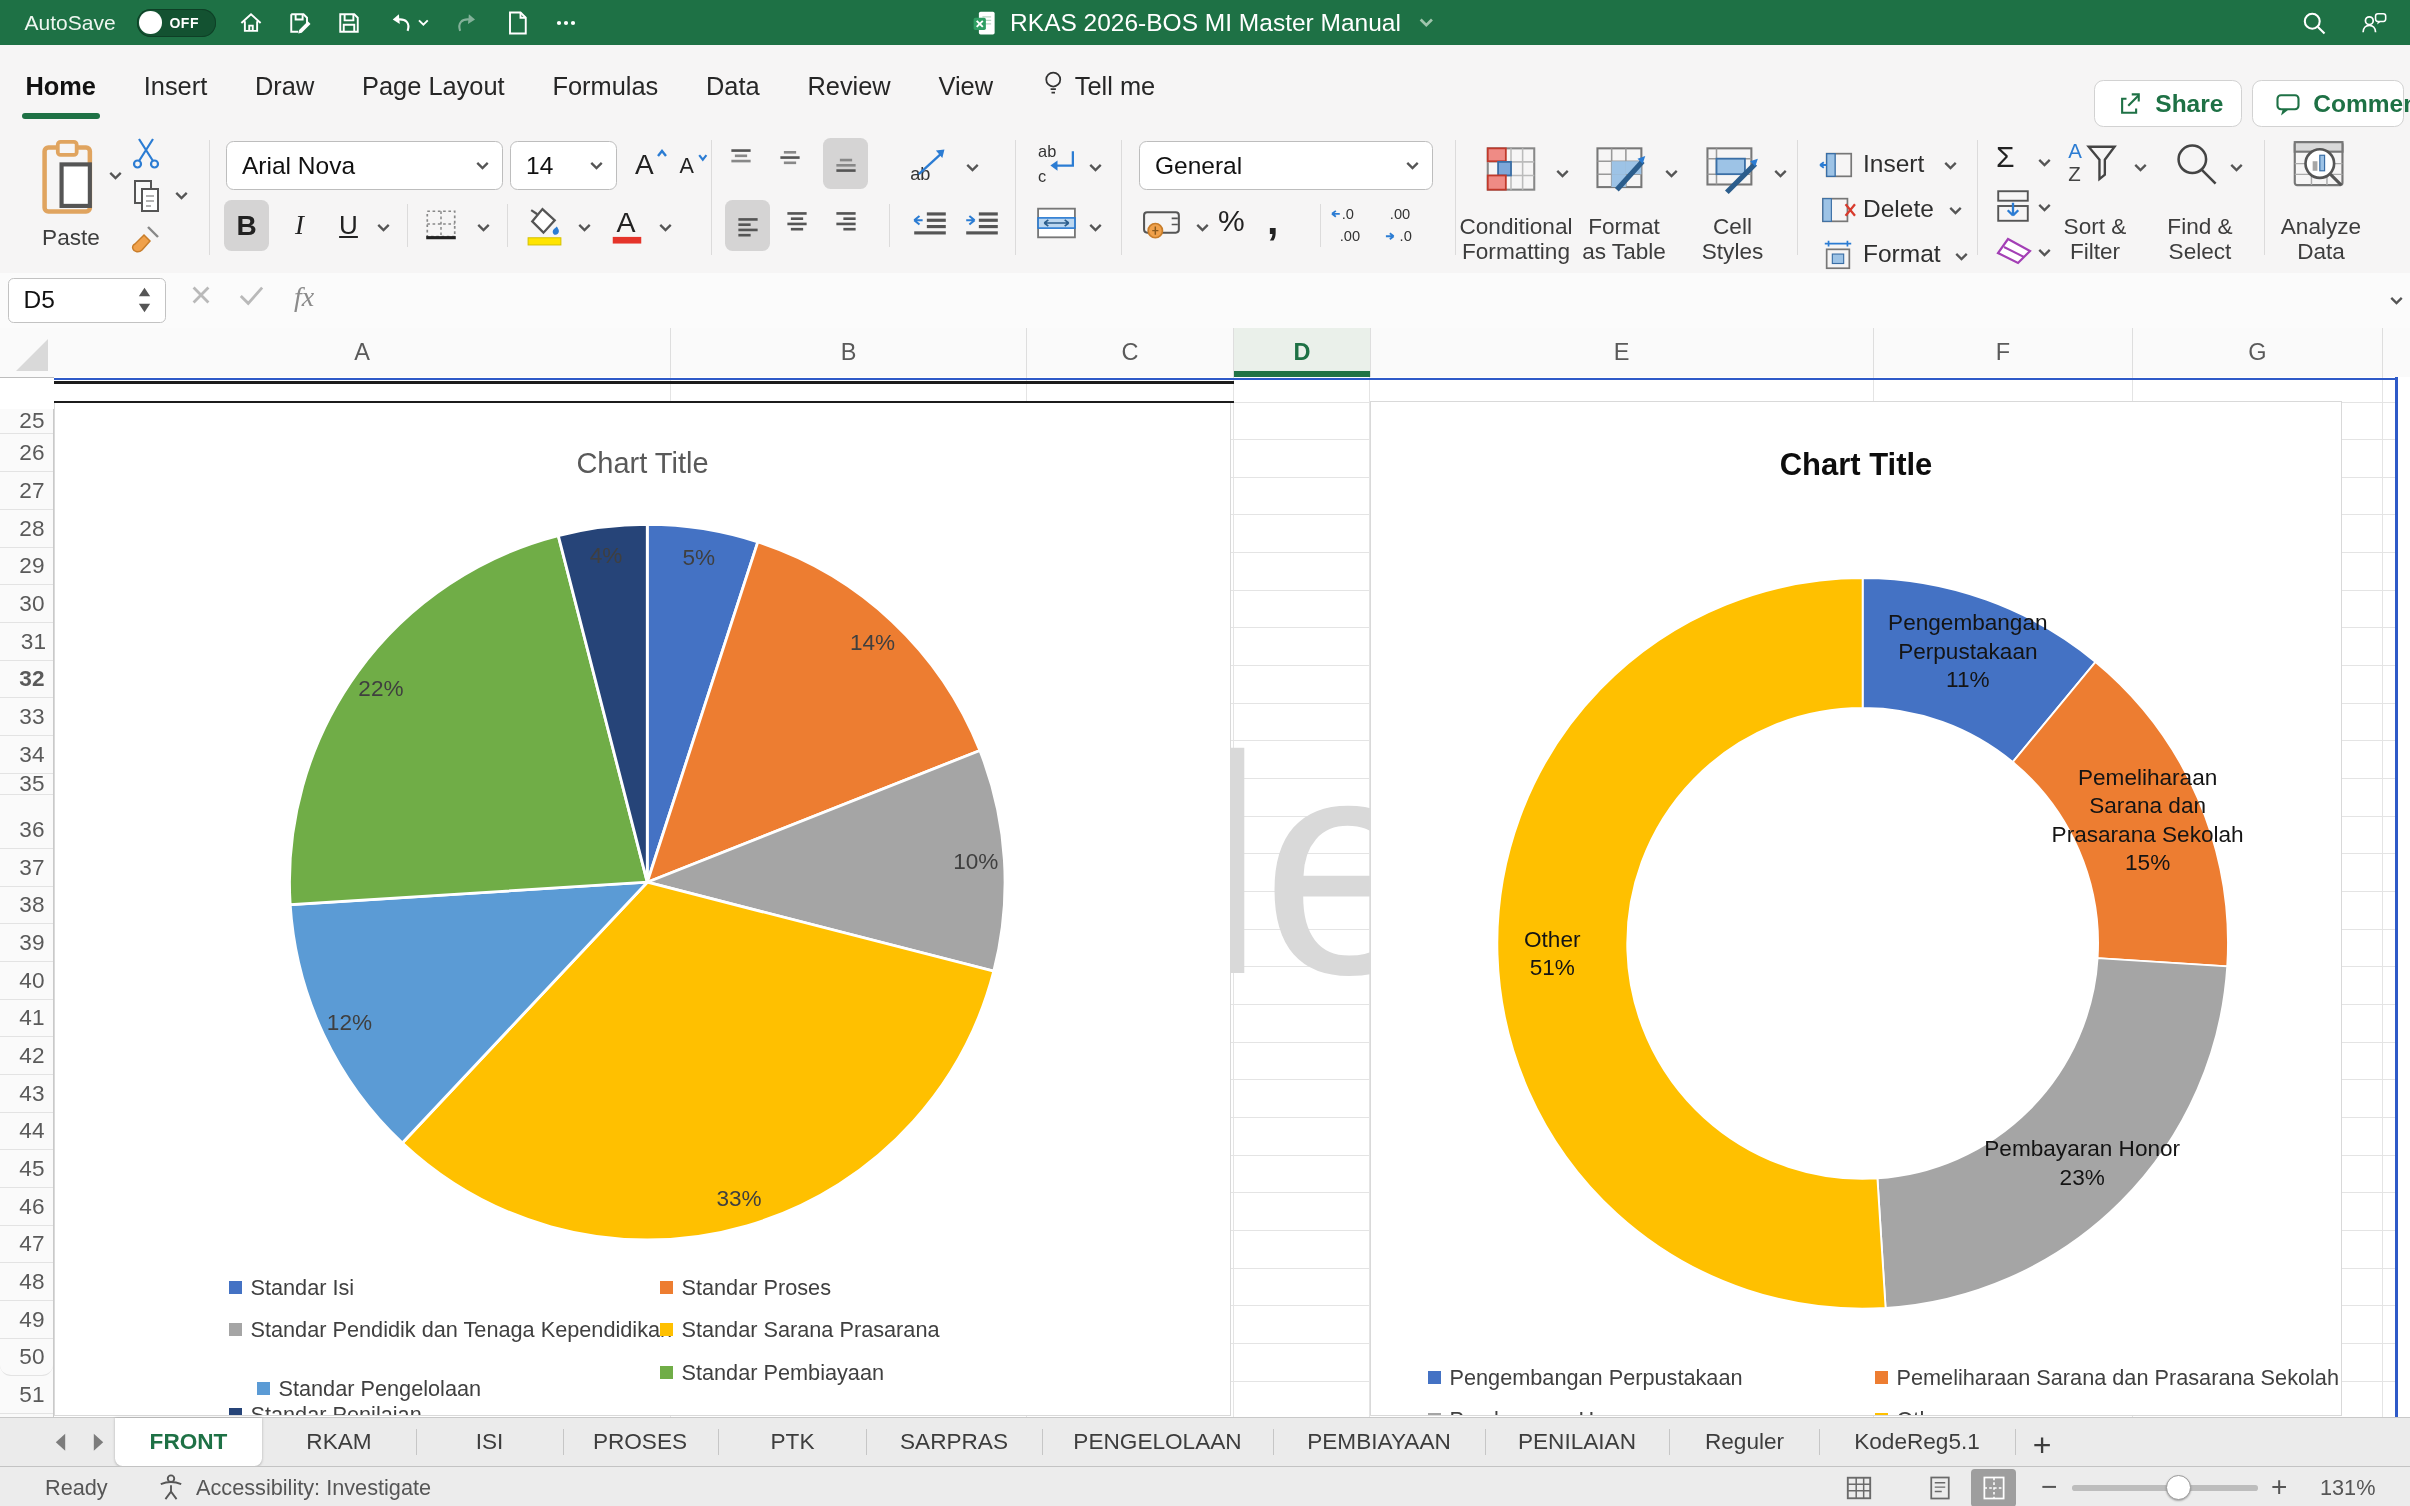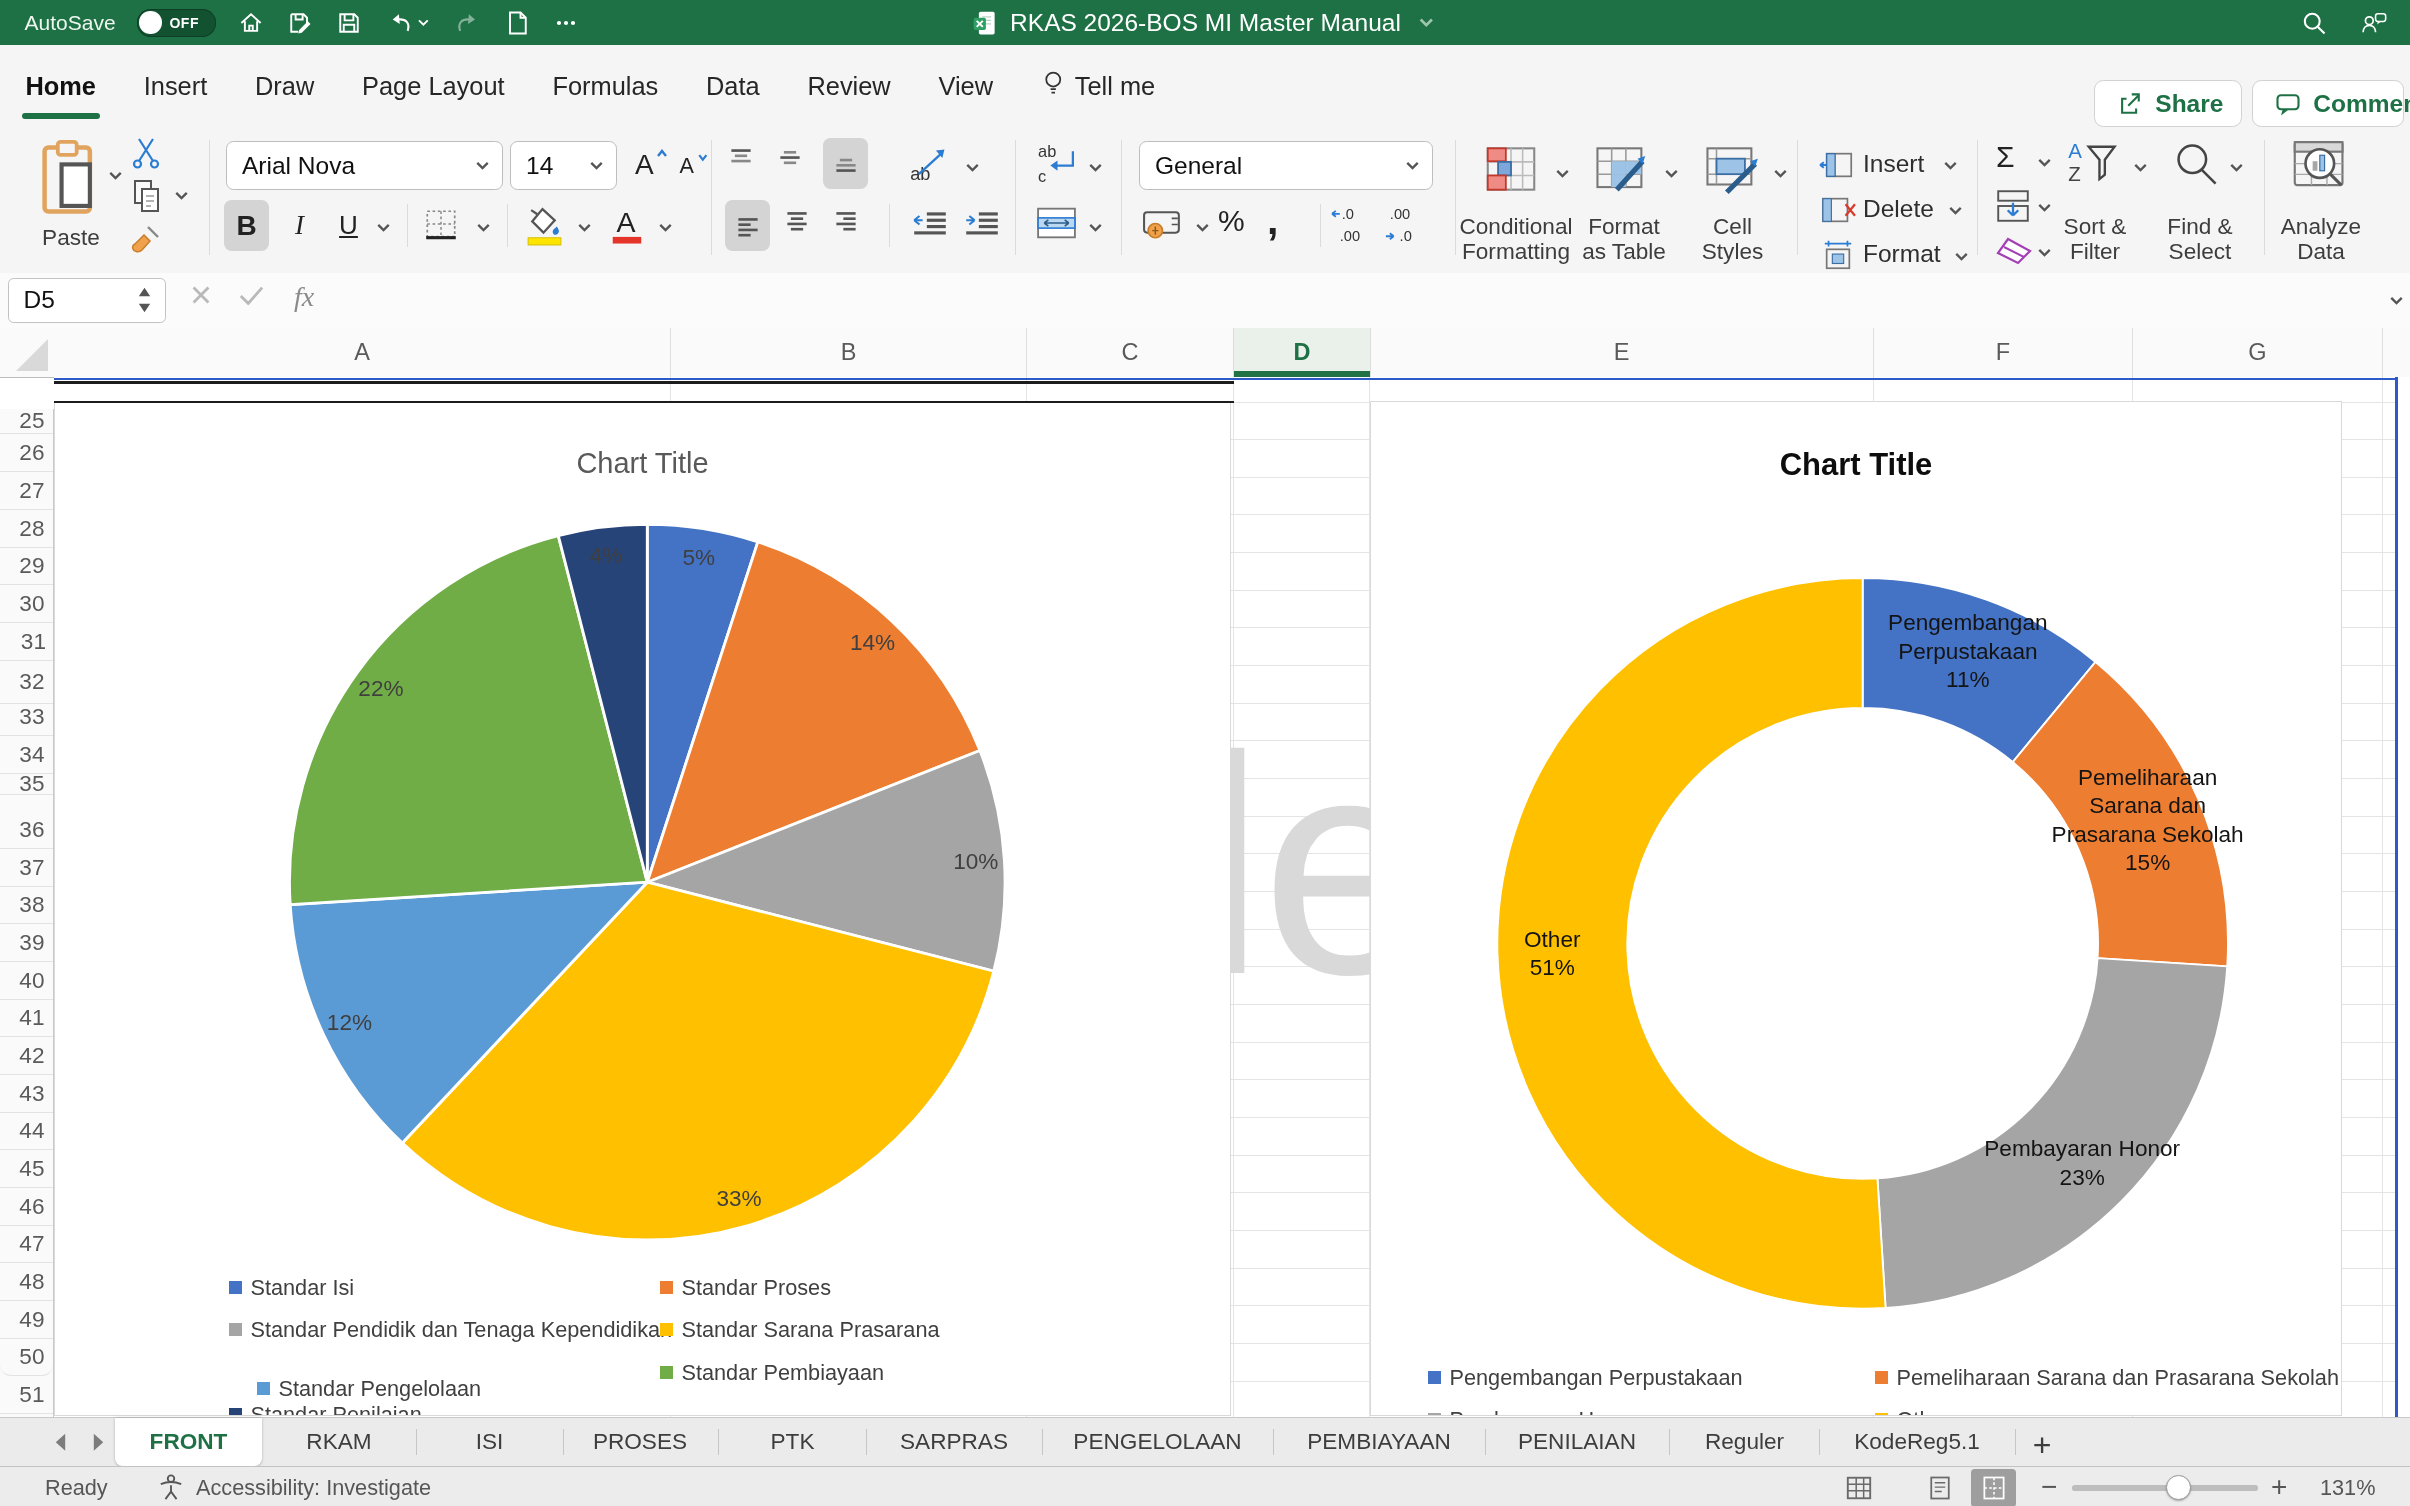--- a/index.html
+++ b/index.html
@@ -700,21 +700,21 @@
       <div class="colh" style="left: 2079px; width: 250px;">G</div>
     </div>
   <div class="rowheads" id="rowheads">
       <div class="rowh" style="top: 0px; height: 25.4px;">25</div>
       <div class="rowh" style="top: 25.4px; height: 38px;">26</div>
       <div class="rowh" style="top: 63px; height: 38px;">27</div>
       <div class="rowh" style="top: 101px; height: 38px;">28</div>
       <div class="rowh" style="top: 138px; height: 38px;">29</div>
       <div class="rowh" style="top: 176px; height: 38px;">30</div>
       <div class="rowh" style="top: 214px; height: 38px; padding-left: 46px;">31</div>
-      <div class="rowh" style="top: 251px; height: 44px;">32</div>
+      <div class="rowh" style="top: 251px; height: 38px; font-weight: bold;">32</div>
       <div class="rowh" style="top: 289px; height: 38px;">33</div>
       <div class="rowh" style="top: 327px; height: 38px;">34</div>
       <div class="rowh" style="top: 364px; height: 22px;">35</div>
       <div class="rowh" style="top: 402px; height: 38px;">36</div>
       <div class="rowh" style="top: 440px; height: 38px;">37</div>
       <div class="rowh" style="top: 477px; height: 38px;">38</div>
       <div class="rowh" style="top: 515px; height: 38px;">39</div>
       <div class="rowh" style="top: 553px; height: 38px;">40</div>
       <div class="rowh" style="top: 590px; height: 38px;">41</div>
       <div class="rowh" style="top: 628px; height: 38px;">42</div>

